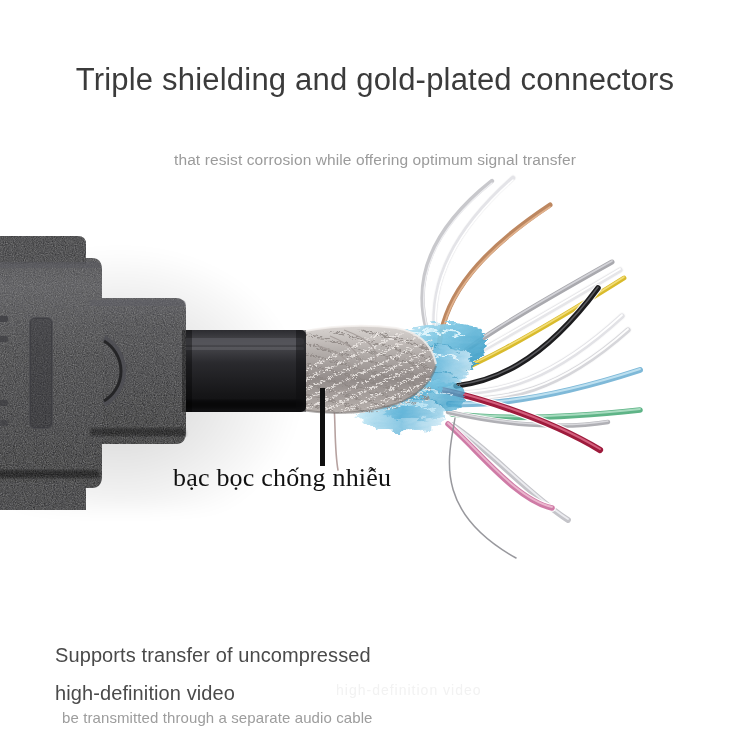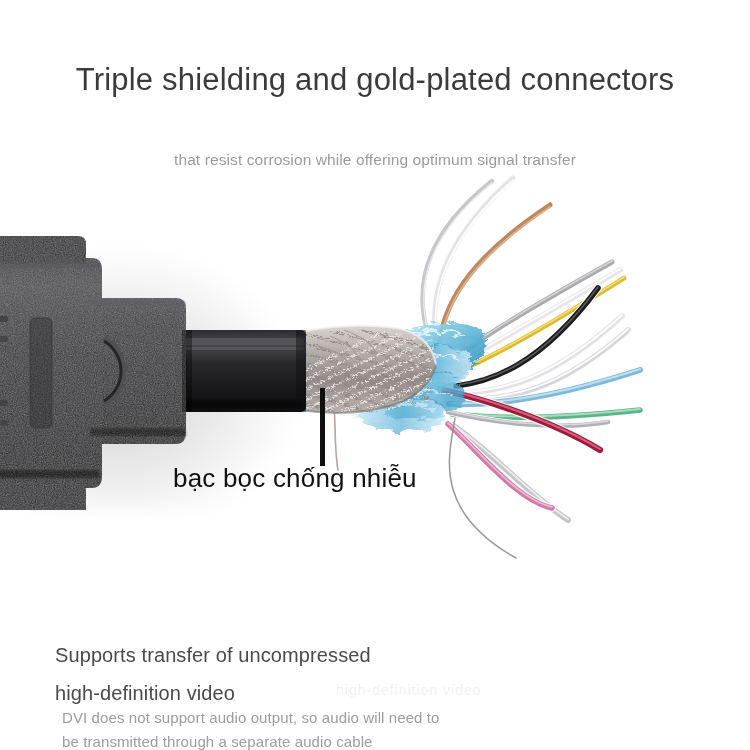--- a/index.html
+++ b/index.html
@@ -84,20 +84,21 @@
   
   .callout-label {
     position: absolute;
     left: 173px;
     top: 463px;
     font-size: 26px;
     font-weight: 400;
     color: #111111;
     white-space: nowrap;
     letter-spacing: 0.2px;
+    font-family: Liberation Serif, serif;
   }
   .callout-line {
     position: absolute;
     left: 320px;
     top: 388px;
     width: 5px;
     height: 78px;
     background: #101010;
   }
 
@@ -393,17 +394,16 @@
   <div class="callout-label">bạc bọc chống nhiễu</div>
 
   <div class="ghost-text">high-definition video</div>
 
   <div class="heading-bottom">
     <span>Supports transfer of uncompressed</span>
     <span class="line2">high-definition video</span>
   </div>
 
   <div class="subheading-bottom">
-    <span>DVI does not support audio output, so audio will need to</span>
     <span class="line2">be transmitted through a separate audio cable</span>
   </div>
 
 </div>
 
 </body></html>

